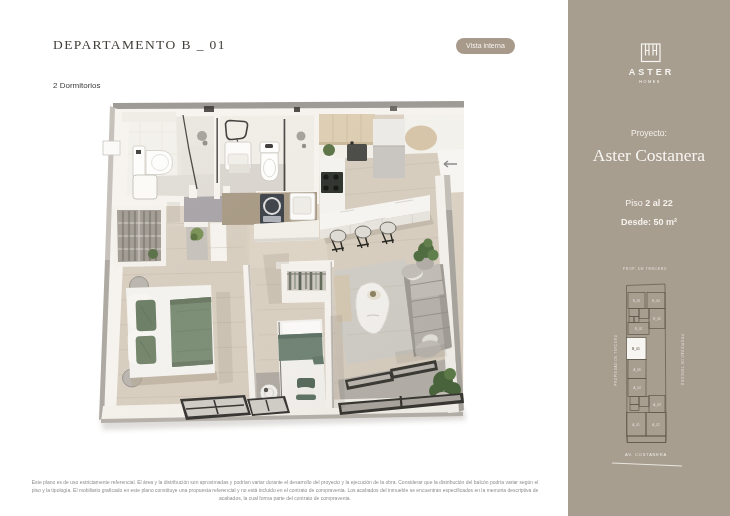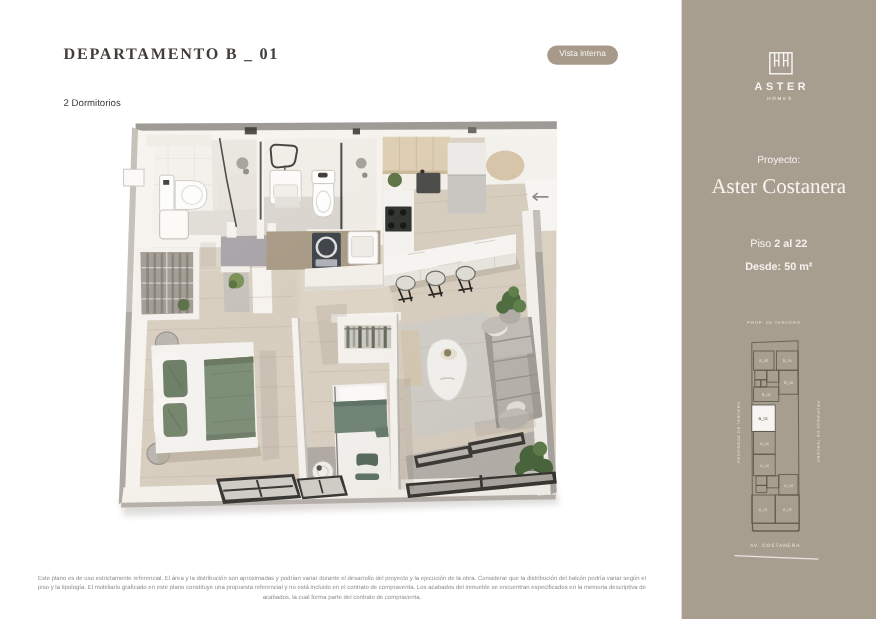--- a/index.html
+++ b/index.html
@@ -3,21 +3,21 @@
 <meta charset="utf-8">
 <style>
   html,body{margin:0;padding:0;}
   body{width:730px;height:516px;position:relative;background:#ffffff;overflow:hidden;
        font-family:"Liberation Sans", sans-serif;}
   .abs{position:absolute;}
 </style>
 </head>
 <body>
 
-<div class="abs" style="left:53px;top:37px;font-family:'Liberation Serif',serif;font-size:13.5px;letter-spacing:1.4px;color:#413d39;font-weight:bold;">DEPARTAMENTO B _ 01</div>
+<div class="abs" style="left:53px;top:37px;font-family:'Liberation Serif',serif;font-size:13.5px;letter-spacing:1.4px;color:#413d39;font-weight:normal;">DEPARTAMENTO B _ 01</div>
 
 <div class="abs" style="left:53px;top:81px;font-size:8px;color:#3b3b3b;">2 Dormitorios</div>
 
 <div class="abs" style="left:456px;top:38px;width:59px;height:16px;background:#a89a8b;border-radius:8px;color:#f5f2ee;font-size:7px;text-align:center;line-height:16px;">Vista interna</div>
 
 <svg class="abs" style="left:0;top:0;" width="730" height="516" viewBox="0 0 730 516">
   <defs>
     <filter id="soft" x="-20%" y="-60%" width="140%" height="220%">
         <feGaussianBlur stdDeviation="2.5"></feGaussianBlur>
       </filter>

